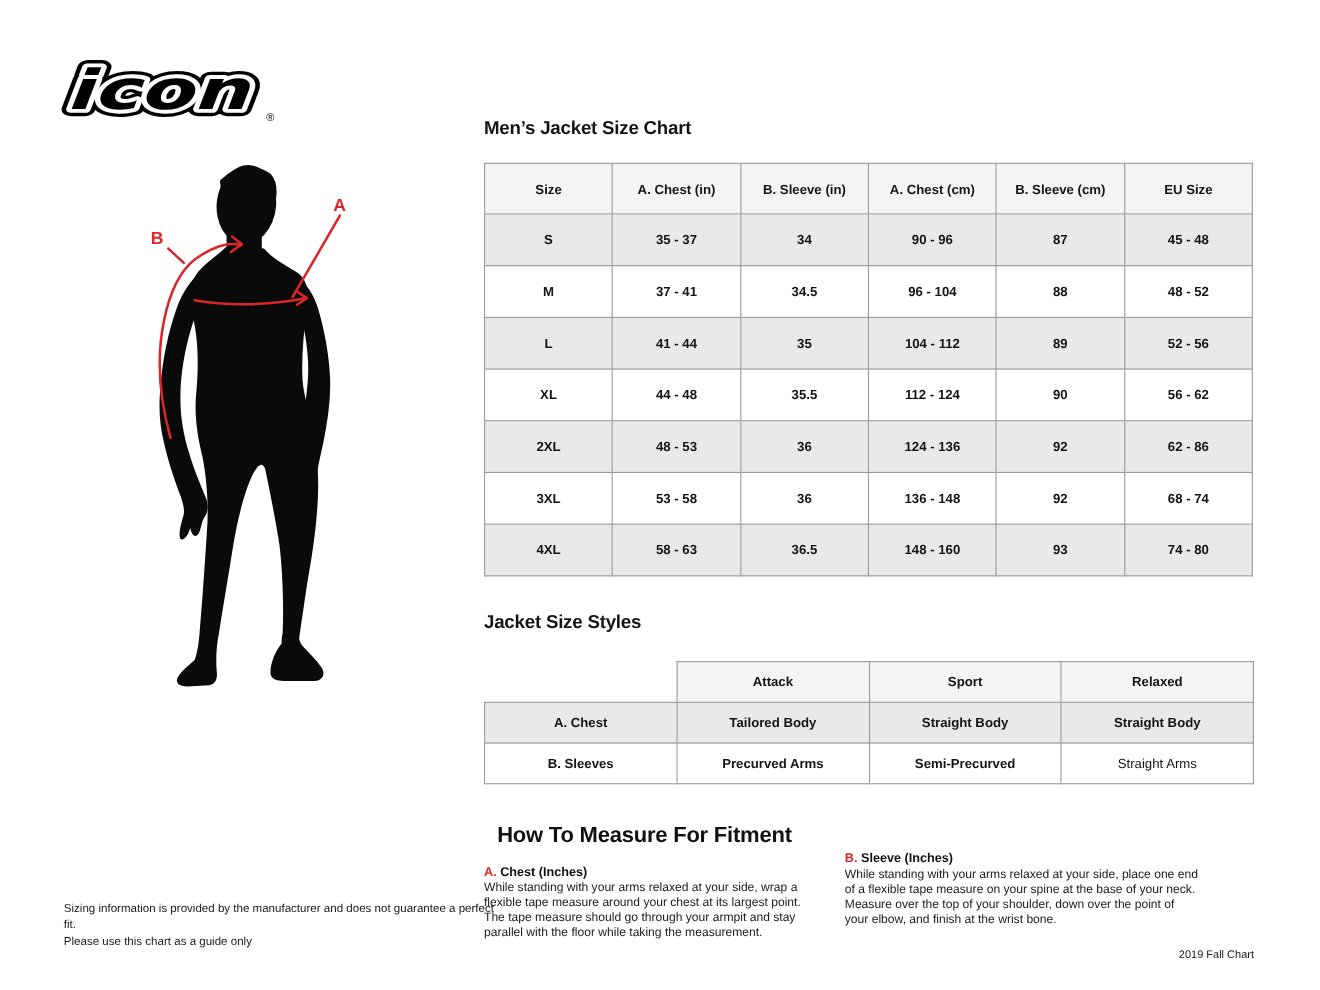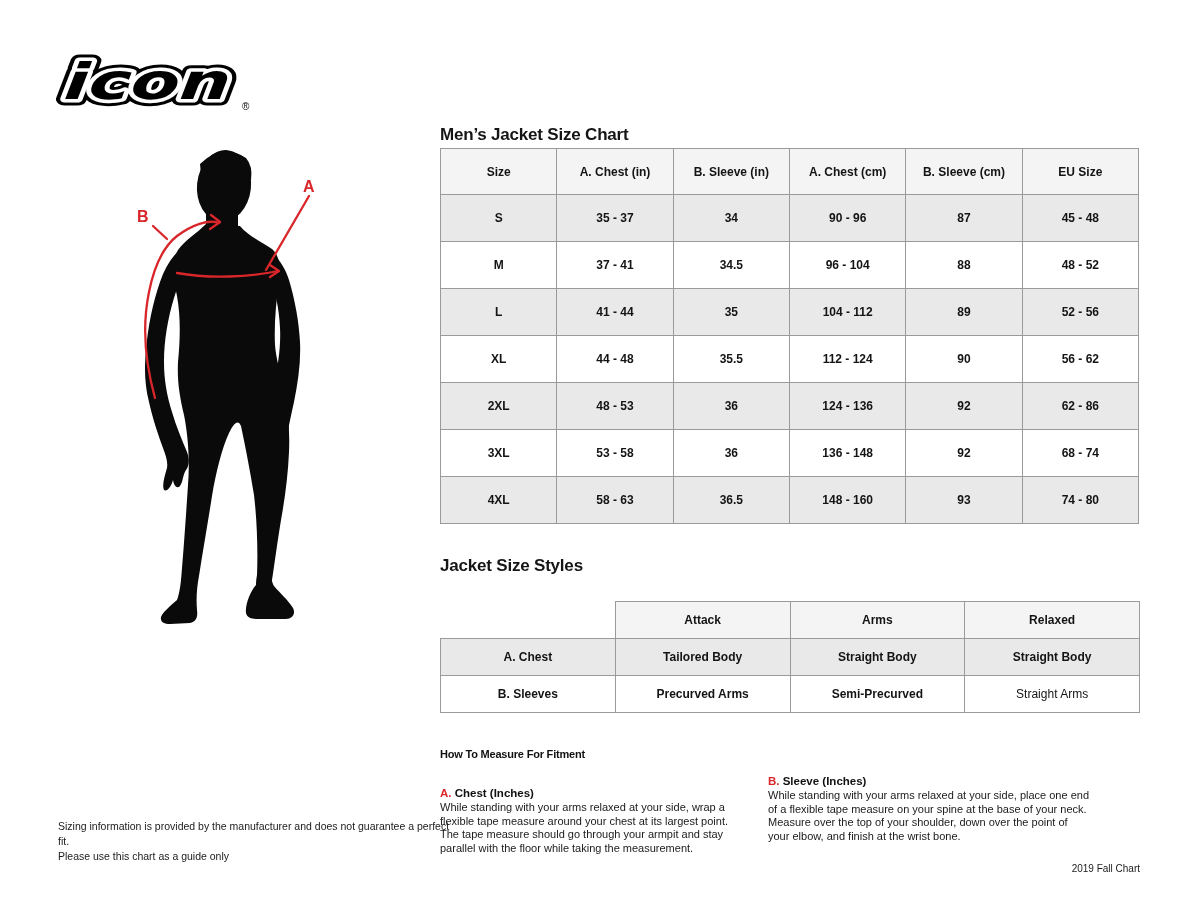--- a/index.html
+++ b/index.html
@@ -9,23 +9,23 @@
   .abs { position: absolute; }
 
   
   #logo { left: 52px; top: 52px; width: 210px; height: 64px; }
 
   
   #figure { left: 100px; top: 130px; width: 300px; height: 520px; }
 
   
   .h-main { font-size: 17px; font-weight: 700; letter-spacing: -0.2px; color: #151515; }
-  #size-chart-title  { left: 440px; top: 125px; }
+  #size-chart-title  { left: 440px; top: 107px; }
   #style-chart-title { left: 440px; top: 556px; }
-  #measure-title { left: 440px; top: 748px; font-size: 11px; font-weight: 700; letter-spacing: -0.2px; }
+  #measure-title { left: 452px; top: 748px; font-size: 20px; font-weight: 700; letter-spacing: -0.2px; }
 
   
   table { border-collapse: collapse; table-layout: fixed; }
   th, td { border: 1px solid #9a9a9a; text-align: center; vertical-align: middle;
            font-size: 12px; font-weight: 700; color: #141414; }
 
   #size-table { left: 440px; top: 148px; width: 699px; }
   #size-table th { height: 46px; background: #f4f4f4; }
   #size-table td { height: 47px; }
   #size-table tbody tr:nth-child(odd) { background: #e9e9e9; }
@@ -224,21 +224,21 @@
     </tbody>
 </table>
 
 <div id="style-chart-title" class="abs h-main">Jacket Size Styles</div>
 
 <table id="style-table" class="abs">
   <thead>
       <tr>
         <th></th>
         <th>Attack</th>
-        <th>Arms</th>
+        <th>Sport</th>
         <th>Relaxed</th>
       </tr>
     </thead>
   <tbody>
       <tr>
         <td>A. Chest</td>
         <td>Tailored Body</td>
         <td>Straight Body</td>
         <td>Straight Body</td>
       </tr>

